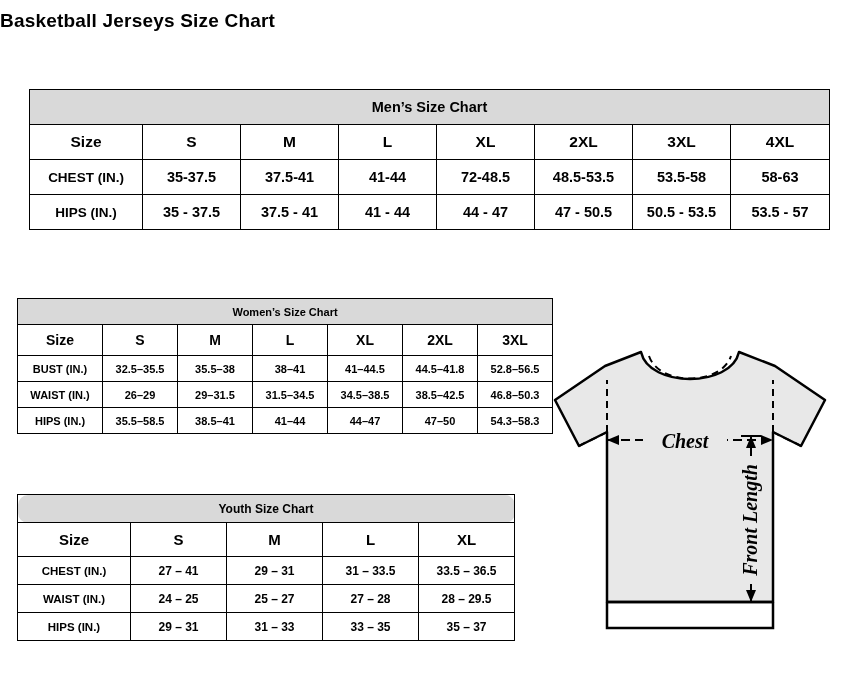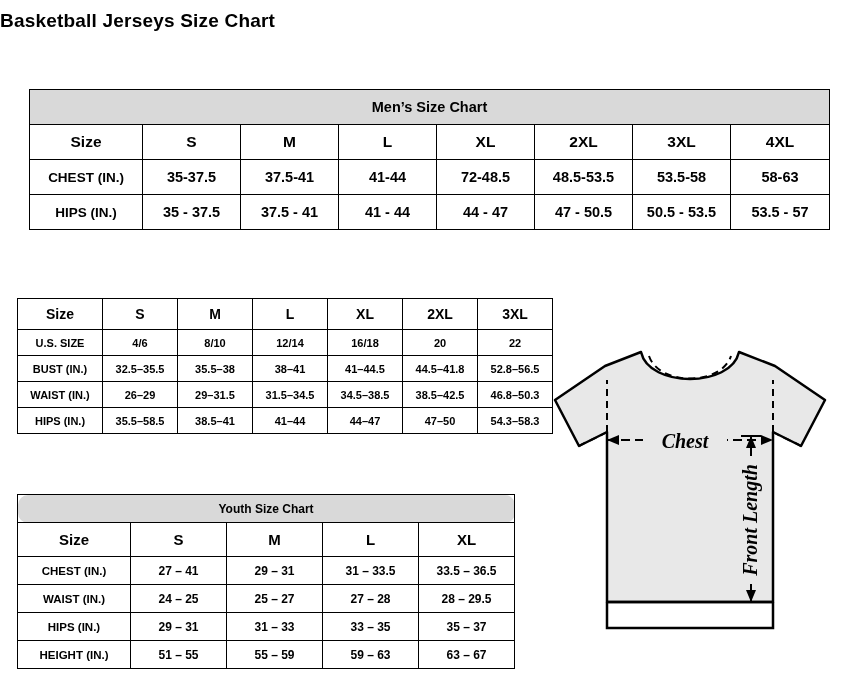--- a/index.html
+++ b/index.html
@@ -157,37 +157,31 @@
     <colgroup>
       <col style="width:85px">
         <col style="width:75px">
         <col style="width:75px">
         <col style="width:75px">
       <col style="width:75px">
         <col style="width:75px">
         <col style="width:75px">
     </colgroup>
     <tbody>
+      <tr class="hdrband">
+        <td colspan="7">Women’s Size Chart</td>
+      </tr>
       <tr class="colhdr">
         <td>Size</td>
         <td>S</td>
         <td>M</td>
         <td>L</td>
         <td>XL</td>
         <td>2XL</td>
         <td>3XL</td>
-      </tr>
-      <tr>
-        <td class="rowlabel">U.S. SIZE</td>
-        <td>4/6</td>
-        <td>8/10</td>
-        <td>12/14</td>
-        <td>16/18</td>
-        <td>20</td>
-        <td>22</td>
       </tr>
       <tr>
         <td class="rowlabel">BUST  (IN.)</td>
         <td>32.5–35.5</td>
         <td>35.5–38</td>
         <td>38–41</td>
         <td>41–44.5</td>
         <td>44.5–41.8</td>
         <td>52.8–56.5</td>
       </tr>
@@ -246,27 +240,20 @@
         <td>25  –  27</td>
         <td>27  –  28</td>
         <td>28  –  29.5</td>
       </tr>
       <tr>
         <td class="rowlabel">HIPS  (IN.)</td>
         <td>29  –  31</td>
         <td>31  –  33</td>
         <td>33  –  35</td>
         <td>35  –  37</td>
-      </tr>
-      <tr>
-        <td class="rowlabel">HEIGHT  (IN.)</td>
-        <td>51  –  55</td>
-        <td>55  –  59</td>
-        <td>59  –  63</td>
-        <td>63  –  67</td>
       </tr>
     </tbody>
   </table>
 </div>
 
 <div id="shirt-diagram">
   <svg width="288" height="312" viewBox="0 0 288 312" xmlns="http://www.w3.org/2000/svg">
 
     <g>
       <path d="M 96 12

